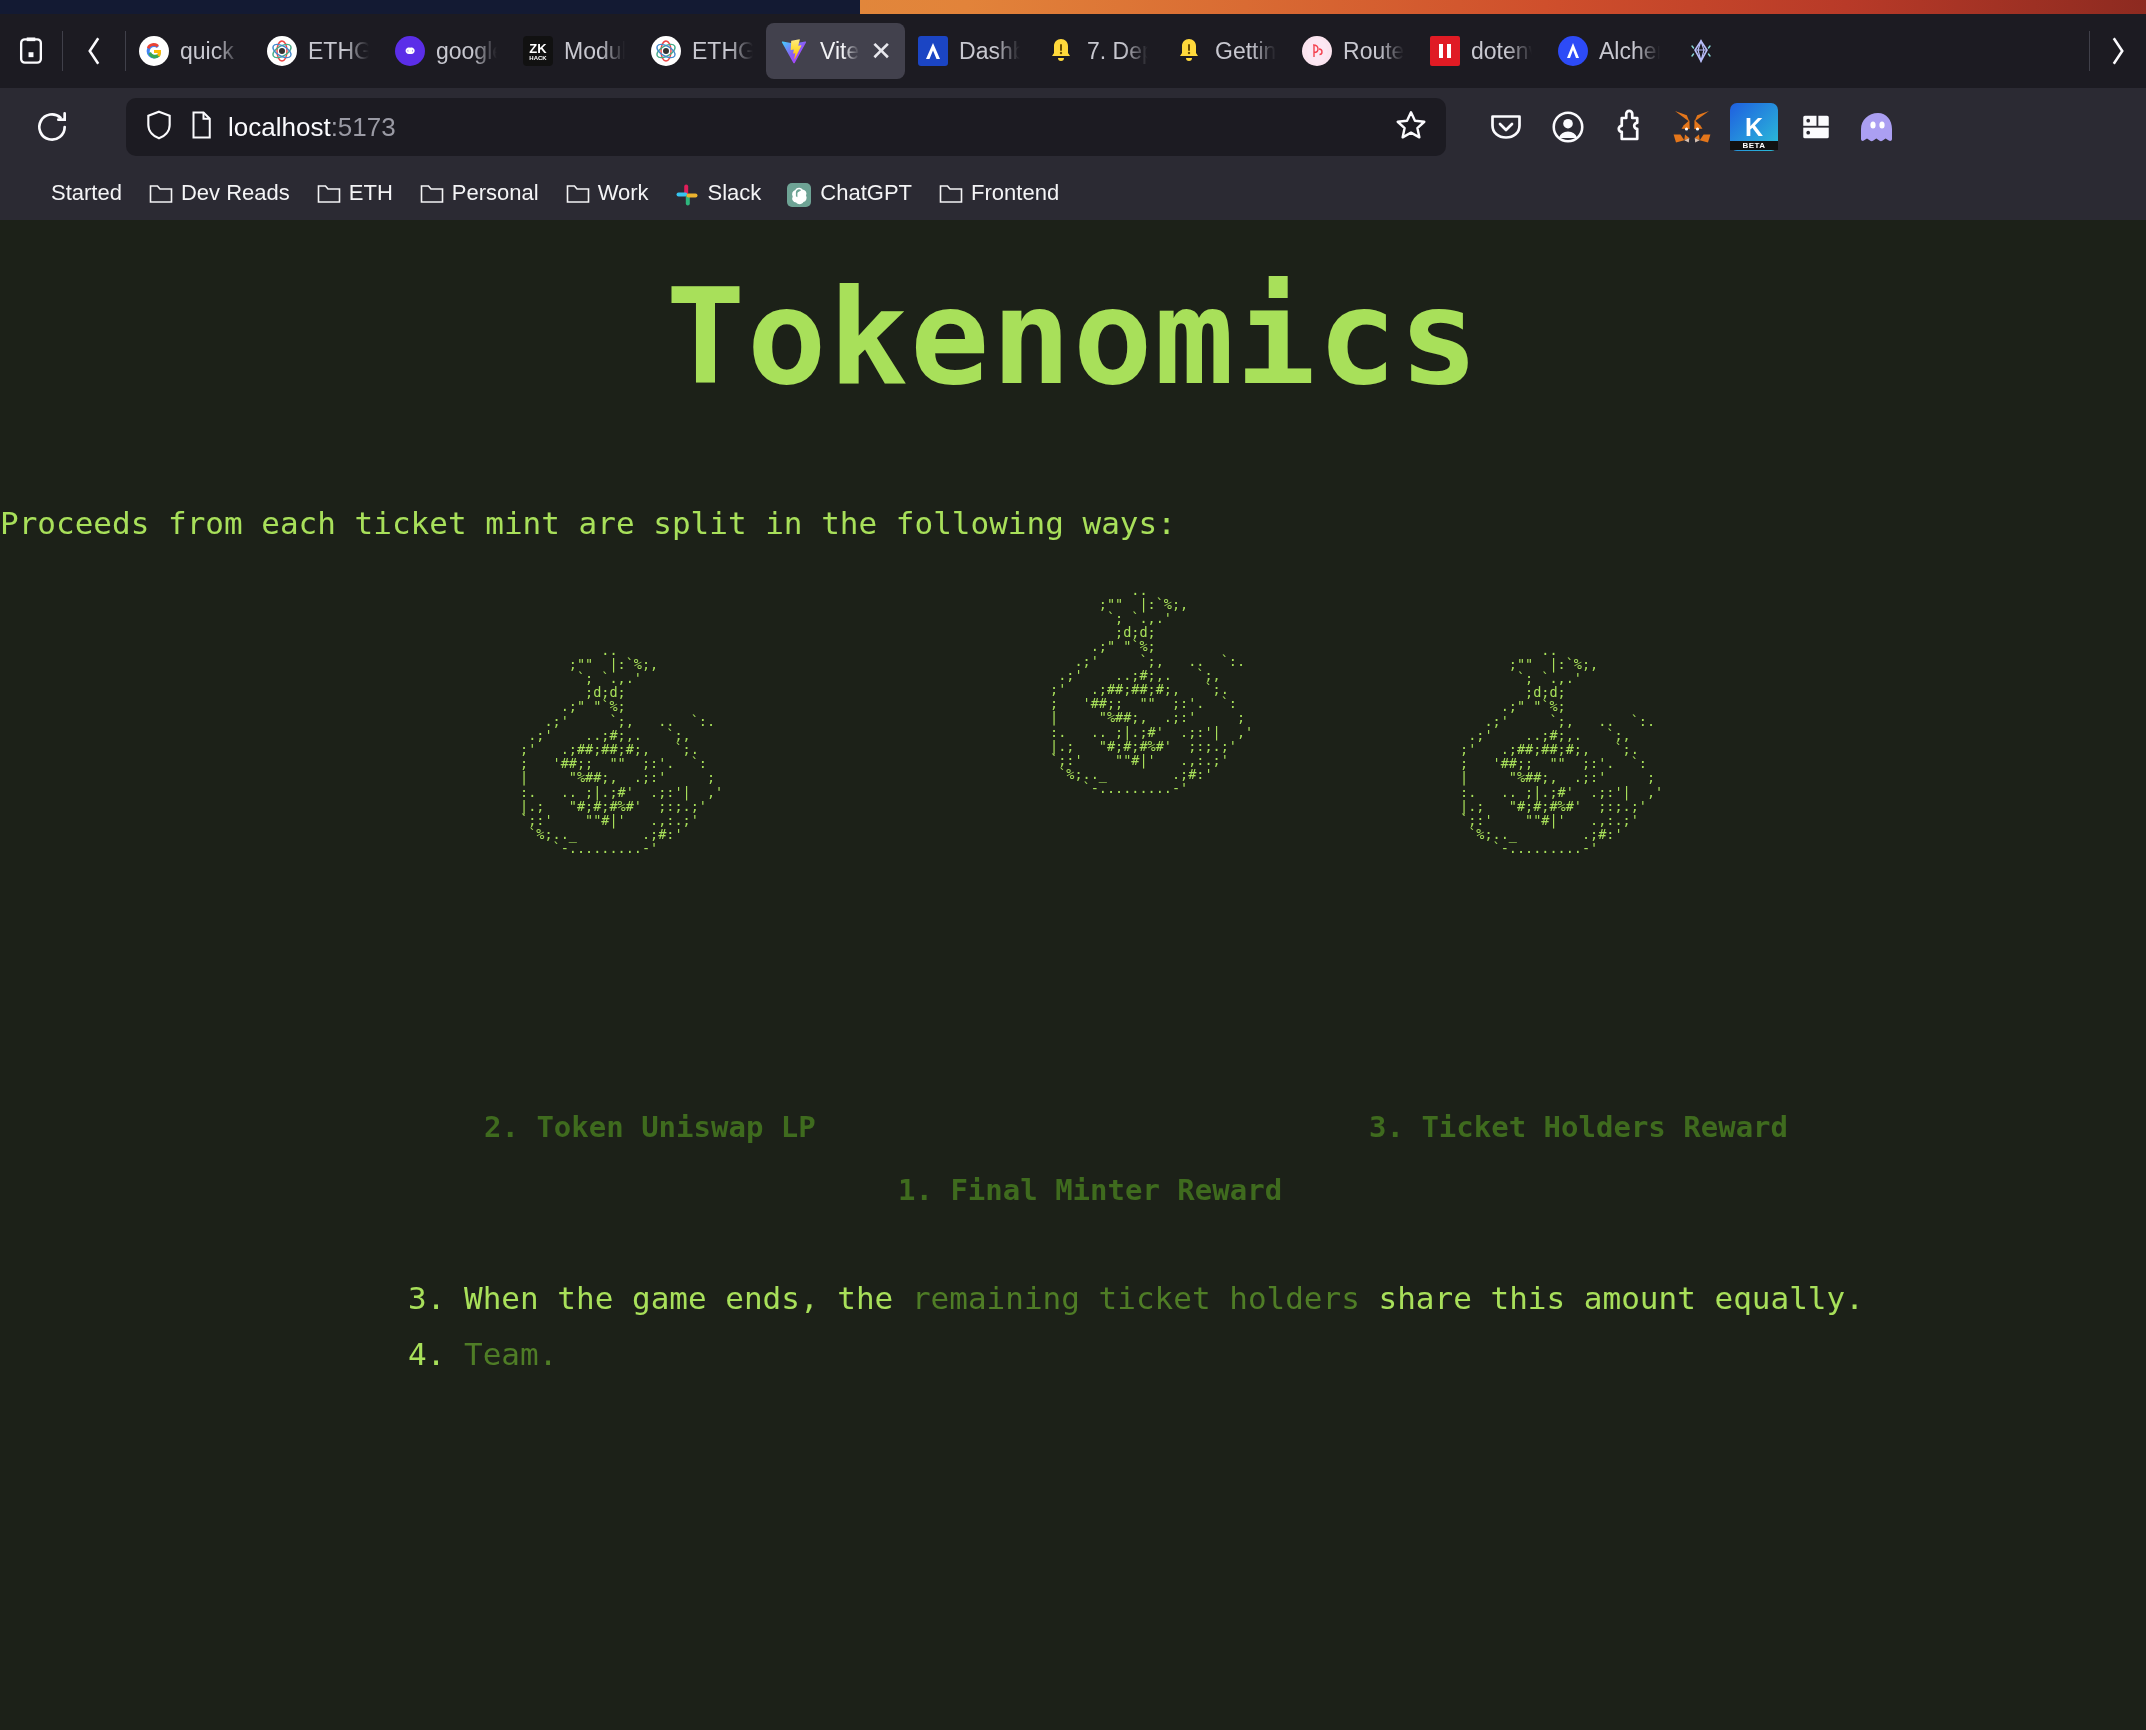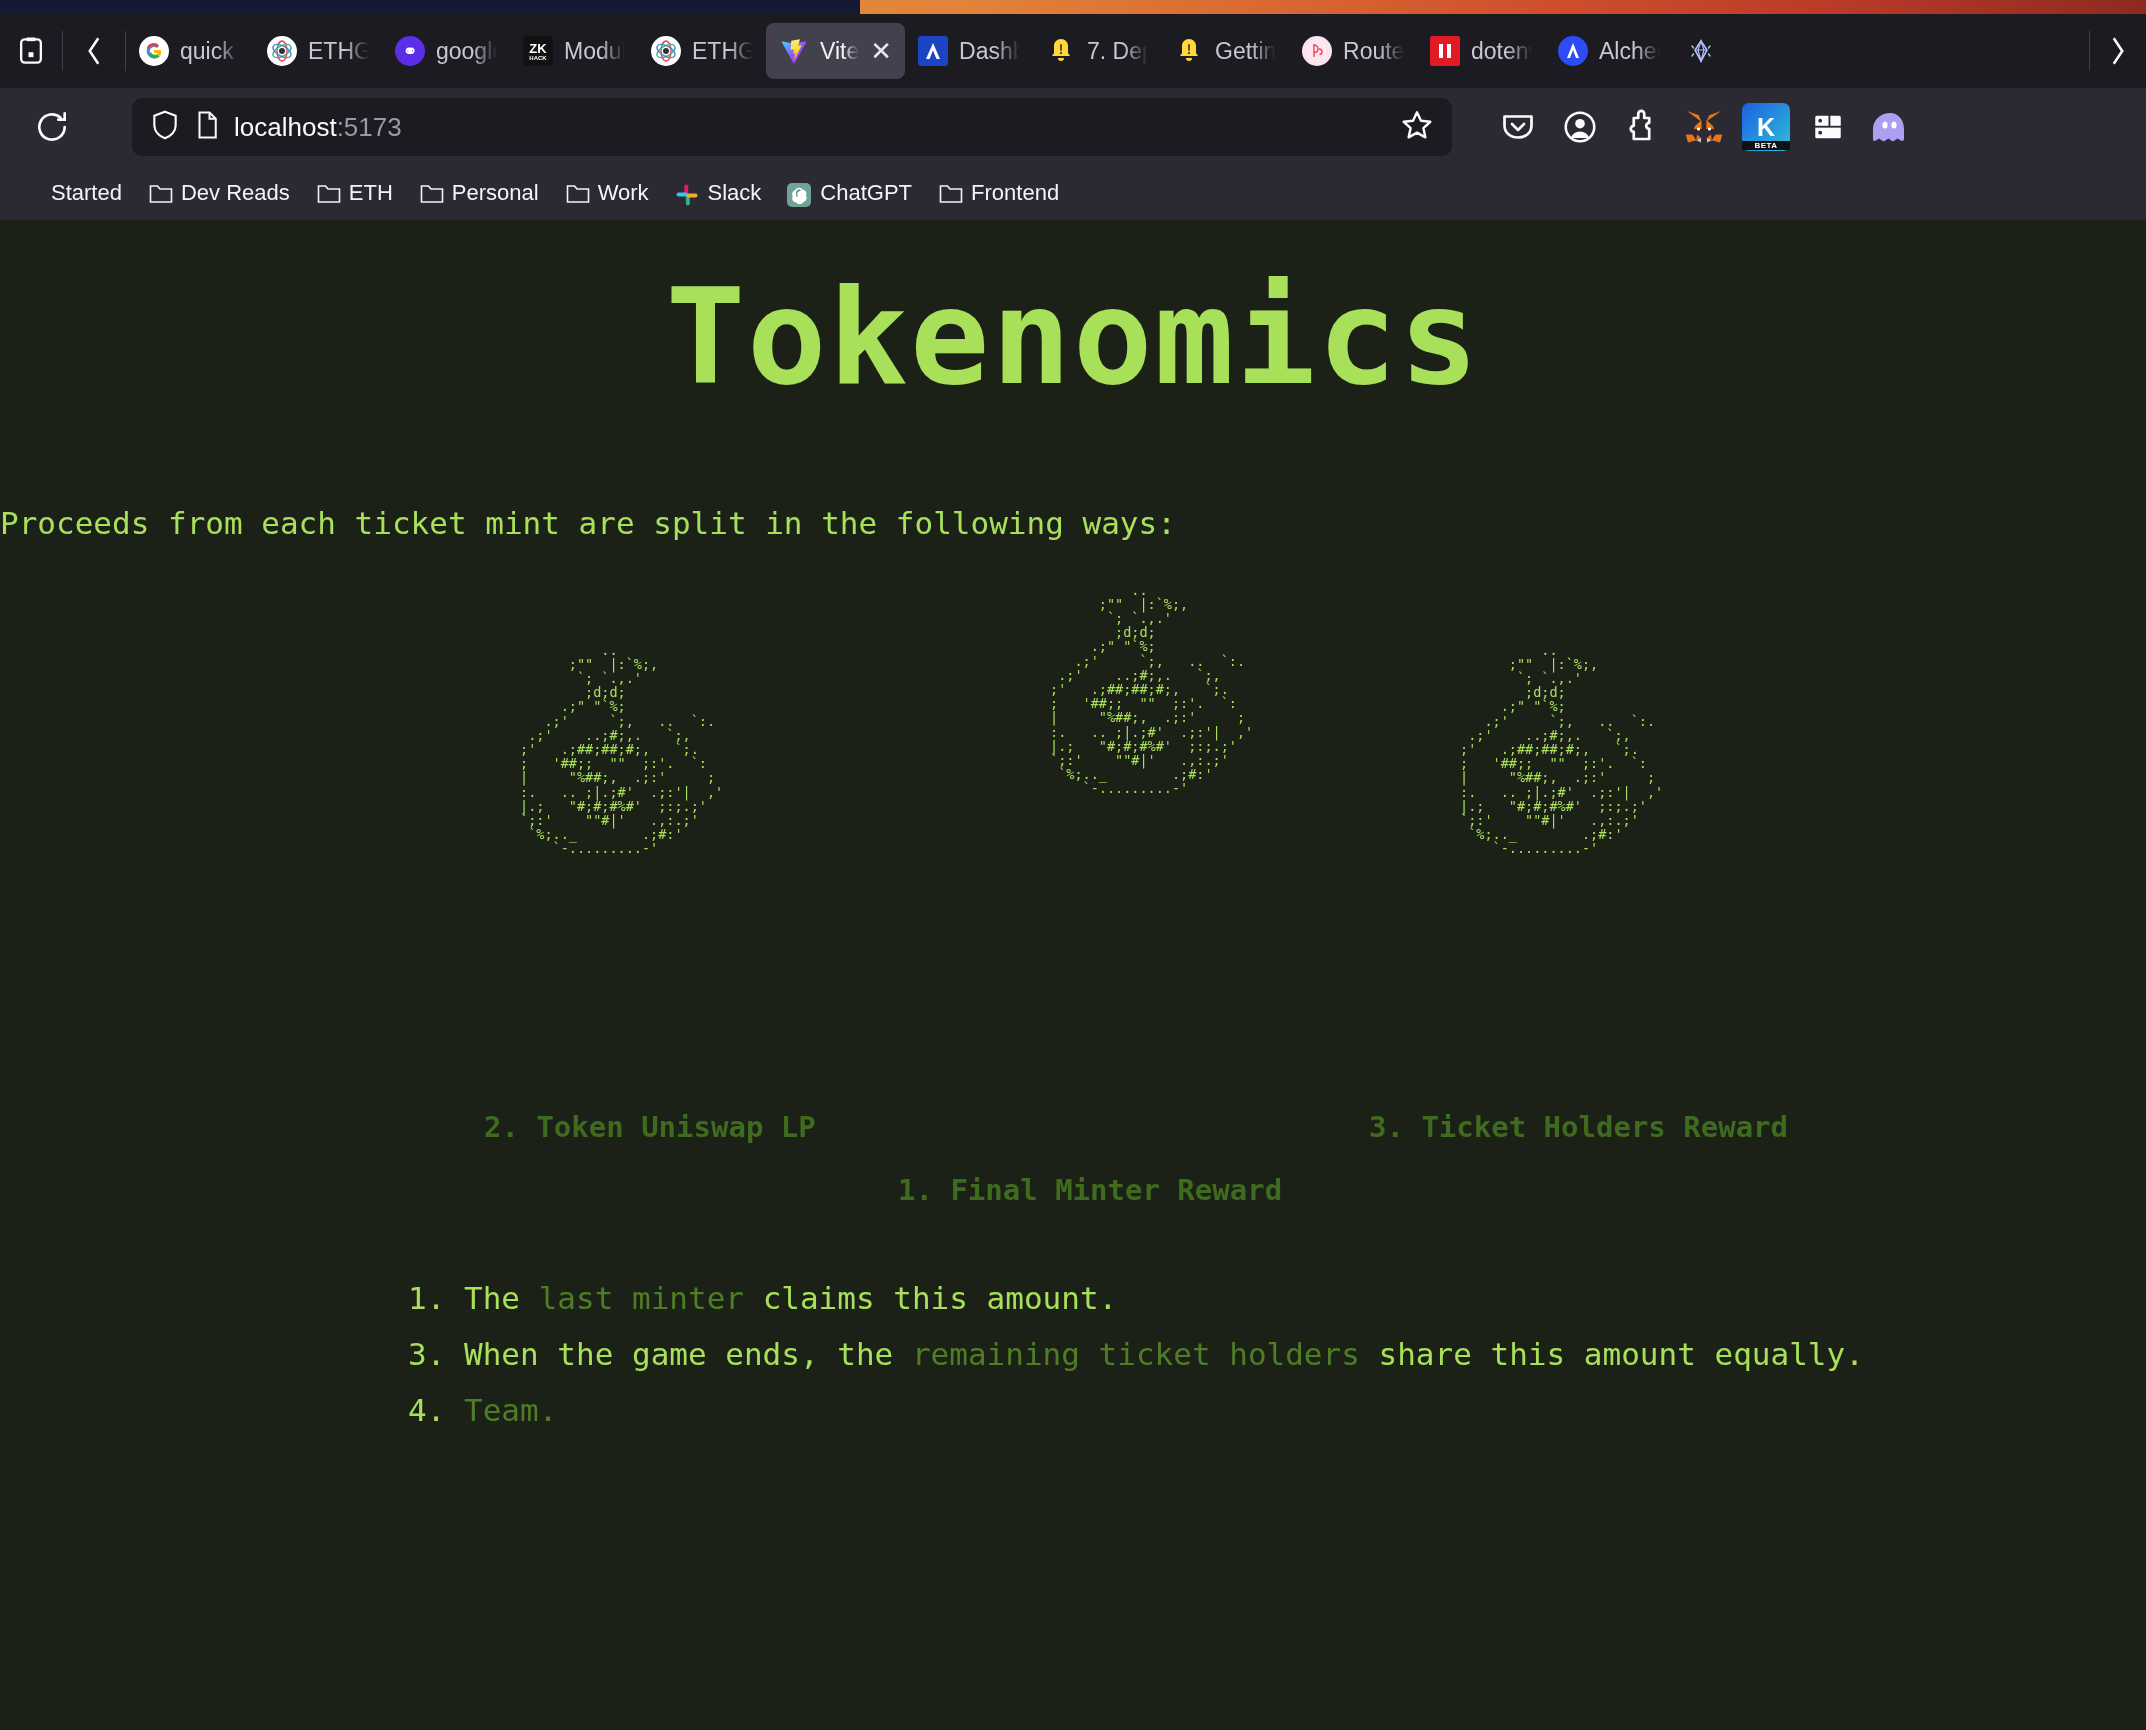--- a/index.html
+++ b/index.html
@@ -69,21 +69,21 @@
   .fv-dash   { background:#1b45c4; color:#fff; border-radius:3px; font-size:19px;}
   .fv-bell   { background:transparent; font-size:24px; }
   .fv-router { background:#fbe4ef; border-radius:50%; color:#f44250; font-size:15px; }
   .fv-dotenv { background:#e01b24; color:#fff; border-radius:2px; font-size:19px;}
   .fv-alch   { background:#2d4bf7; color:#fff; border-radius:50%; font-size:18px;}
   .fv-diam   { background:transparent; }
 
   .tab-overflow { width: 56px; height:74px; display:flex; align-items:center; justify-content:center; color:#f0f0f4; font-size: 30px; flex:0 0 auto;}
 
   
-  .navbar { height: 78px; background: #2b2a33; display:flex; align-items:center; padding: 0 24px; gap: 24px;}
+  .navbar { height: 78px; background: #2b2a33; display:flex; align-items:center; padding: 0 24px; gap: 18px;}
   .nav-icon-btn { width: 56px; height: 56px; display:flex; align-items:center; justify-content:center; color:#fbfbfe; flex:0 0 auto;}
   .urlbar {
     flex: 0 0 1320px; height: 58px; background: #1c1b22; border-radius: 10px;
     display: flex; align-items: center; padding: 0 18px; gap: 14px; margin-left: 28px;
   }
   .url-text { font-size: 26px; color: #fbfbfe; flex: 1 1 auto; font-family:"Liberation Sans",sans-serif;}
   .url-text .dim { color: #9a9aa4; }
   .ext-row { display:flex; align-items:center; gap: 14px; margin-left: 18px; }
   .ext-icon { width: 48px; height: 48px; display:flex; align-items:center; justify-content:center; border-radius:6px; color:#fbfbfe; flex:0 0 auto;}
   .ext-k { background: linear-gradient(135deg,#1f5fe0,#2bc0d8); color:#fff; font-weight:bold; font-size:25px;
@@ -562,17 +562,16 @@
         `;:'    ""#|'   .,:.;'
          `%;.._        .;#:'
             `-.........-'</pre>
 
     <div class="bag-label lbl2">2. Token Uniswap LP</div>
     <div class="bag-label lbl1">1. Final Minter Reward</div>
     <div class="bag-label lbl3">3. Ticket Holders Reward</div>
   </div>
 
   <ol class="notes" id="notes-list" style="list-style: none;">
-      <li class="note-line"><span>1. </span><span>The </span><span class="hl">last minter</span><span> claims this amount.</span></li>
       <li class="note-line"><span>3. </span><span>When the game ends, the </span><span class="hl">remaining ticket holders</span><span> share this amount equally.</span></li>
       <li class="note-line"><span>4. </span><span class="hl">Team.</span></li>
     </ol>
 </div>
 
 </body></html>

